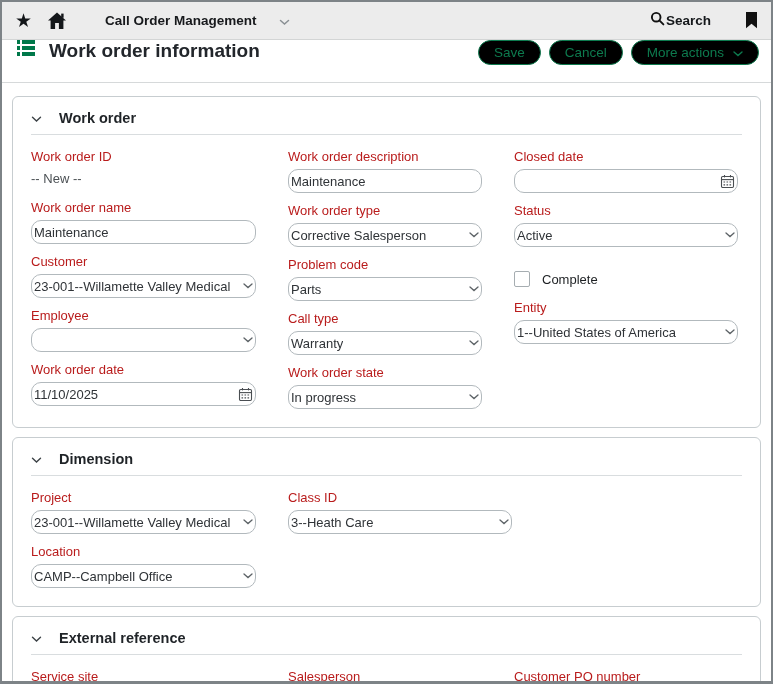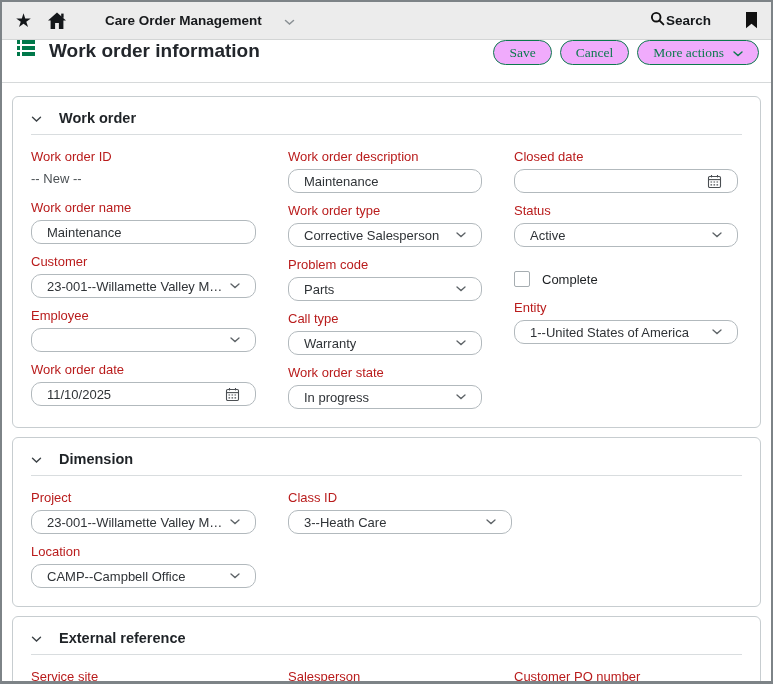--- a/index.html
+++ b/index.html
@@ -18,38 +18,38 @@
   .bookmark-ic { display:flex; cursor:pointer; }
 
   
   .header { height:43px; background:#fff; border-bottom:1px solid #d6d9da; display:flex; padding:0 12px; }
   .list-ic { display:flex; flex-direction:column; gap:2px; margin-left:3px; }
   .list-ic .li-row { display:flex; gap:2px; align-items:center; }
   .li-sq { width:3px; height:4px; background:#00784a; }
   .li-bar { width:13px; height:4px; background:#00784a; }
   .page-title { margin-left:14px; font-size:19px; font-weight:bold; color:#22262b; }
   .hdr-btns { margin-left:auto; display:flex; gap:8px; }
-  .pill { height:25px; border:1px solid #0d7a4e; border-radius:13px; background:#f0abfc; color:#0d7a4e; font-size:13.5px; font-family:Liberation Serif, serif; padding:0 15px; display:flex; align-items:center; gap:9px; cursor:pointer; }
+  .pill { height:25px; border:1px solid #0d7a4e; border-radius:13px; background:#000000; color:#0d7a4e; font-size:13.5px; font-family:Liberation Sans, sans-serif; padding:0 15px; display:flex; align-items:center; gap:9px; cursor:pointer; }
 
   
   .content { padding:13px 0 0; background:#fff; }
   .card { border:1px solid #c7cdd0; border-radius:6px; background:#fff; margin:0 10px 9px; }
   .sec-head { display:flex; align-items:center; gap:17px; padding:12px 18px 0; }
   .sec-title { font-size:14.5px; font-weight:bold; color:#1f2327; }
   .sec-rule { border-bottom:1px solid #d9dddf; margin:7px 18px 14px; }
   .cols { display:flex; padding:0 18px 8px; }
   .c1 { width:225px; margin-right:32px; }
   .c2 { width:194px; margin-right:32px; }
   .c3 { width:224px; }
 
   
   .field { margin-bottom:10px; }
   .lbl { display:block; font-size:13px; color:#b91c1c; margin-bottom:5px; }
   .static-val { font-size:13px; color:#4b5054; padding-top:2px; height:21px; }
-  .ctrl { position:relative; width:100%; height:24px; border:1px solid #b2b9bd; border-radius:10px; background:#fff; display:flex; align-items:center; padding:0 15px; font-size:13px; color:#2f3337; }
+  .ctrl { position:relative; width:100%; height:24px; border:1px solid #b2b9bd; border-radius:10px; background:#fff; display:flex; align-items:center; padding:0 2px; font-size:13px; color:#2f3337; }
   .ctrl input { border:none; outline:none; width:100%; font:inherit; color:inherit; background:transparent; }
   .ctrl .val { white-space:nowrap; overflow:hidden; text-overflow:ellipsis; }
   .end-ic { margin-left:auto; display:flex; flex-shrink:0; padding-left:6px; }
   .select { cursor:pointer; }
 
   .checkbox-row { display:flex; align-items:center; gap:12px; margin:24px 0 13px; }
   .checkbox { width:16px; height:16px; border:1px solid #a6adb1; border-radius:2px; background:#fff; cursor:pointer; }
   .cb-label { font-size:13px; color:#1c1f22; }
 </style>
 </head>
@@ -59,21 +59,21 @@
 
   <div class="topbar">
     <span class="star-ic">★</span>
     <span class="home-ic">
       <svg width="20" height="18" viewBox="0 0 20 18">
           <path d="M10 0.6 L1 8.6 H3.6 V17 H8.1 V11 H11.9 V17 H16.4 V8.6 H19 Z" fill="#14171a"></path>
           <rect x="14.2" y="1.6" width="2.4" height="4.2" fill="#14171a"></rect>
         </svg>
     </span>
     <span class="appmenu">
-      <span class="appmenu-label">Care Order Management</span>
+      <span class="appmenu-label">Call Order Management</span>
       <span>
         <svg width="11" height="7" viewBox="0 0 11 7">
             <path d="M1.5 1.5 L5.5 5 L9.5 1.5" fill="none" stroke="#8a9094" stroke-width="1.5" stroke-linecap="round"></path>
           </svg>
       </span>
     </span>
     <span class="topbar-right">
       <span class="search-group">
         <span>
           <svg width="15" height="15" viewBox="0 0 15 15">

